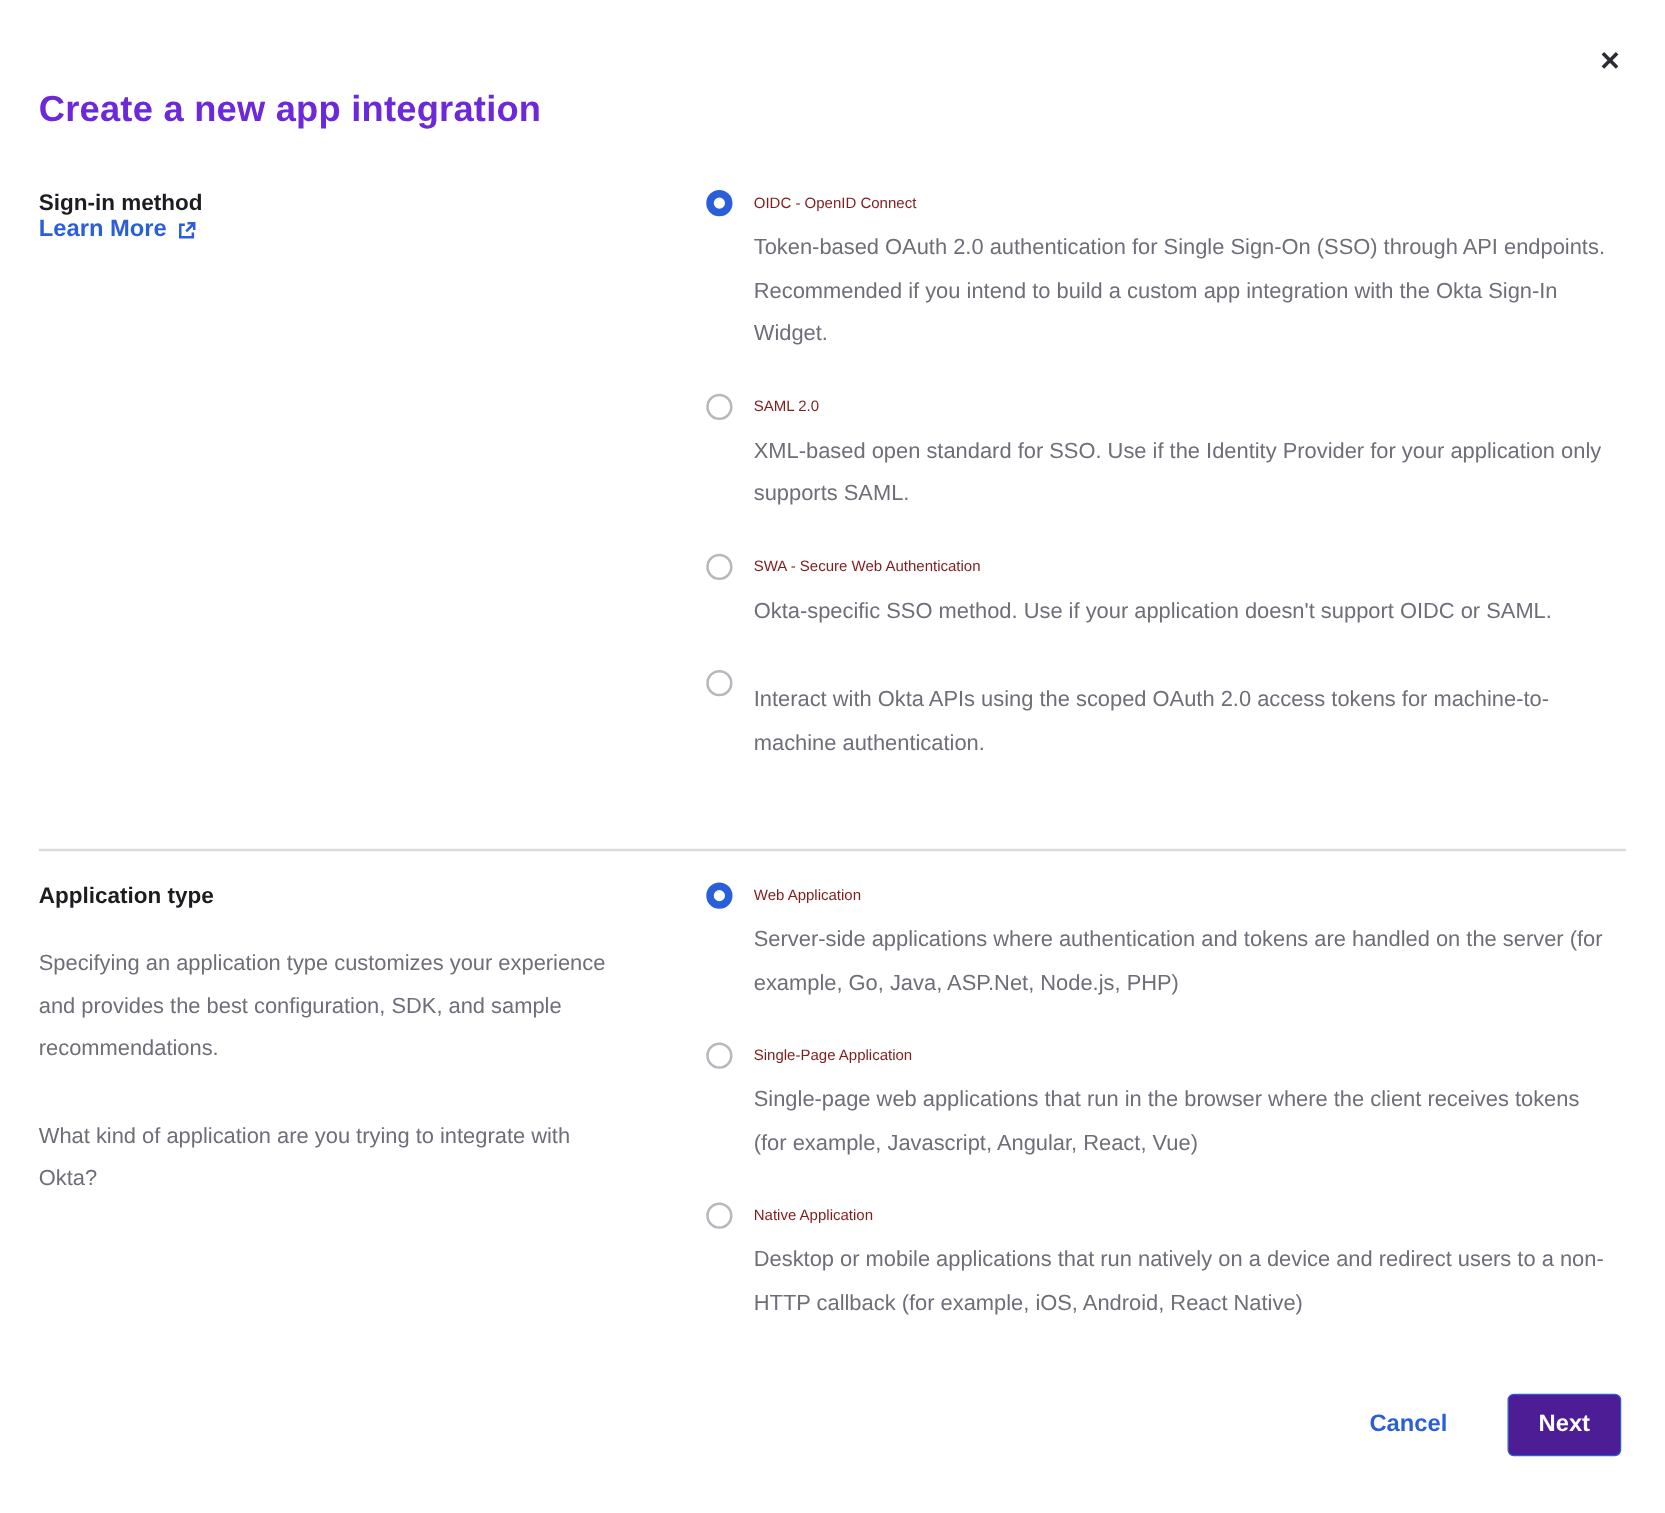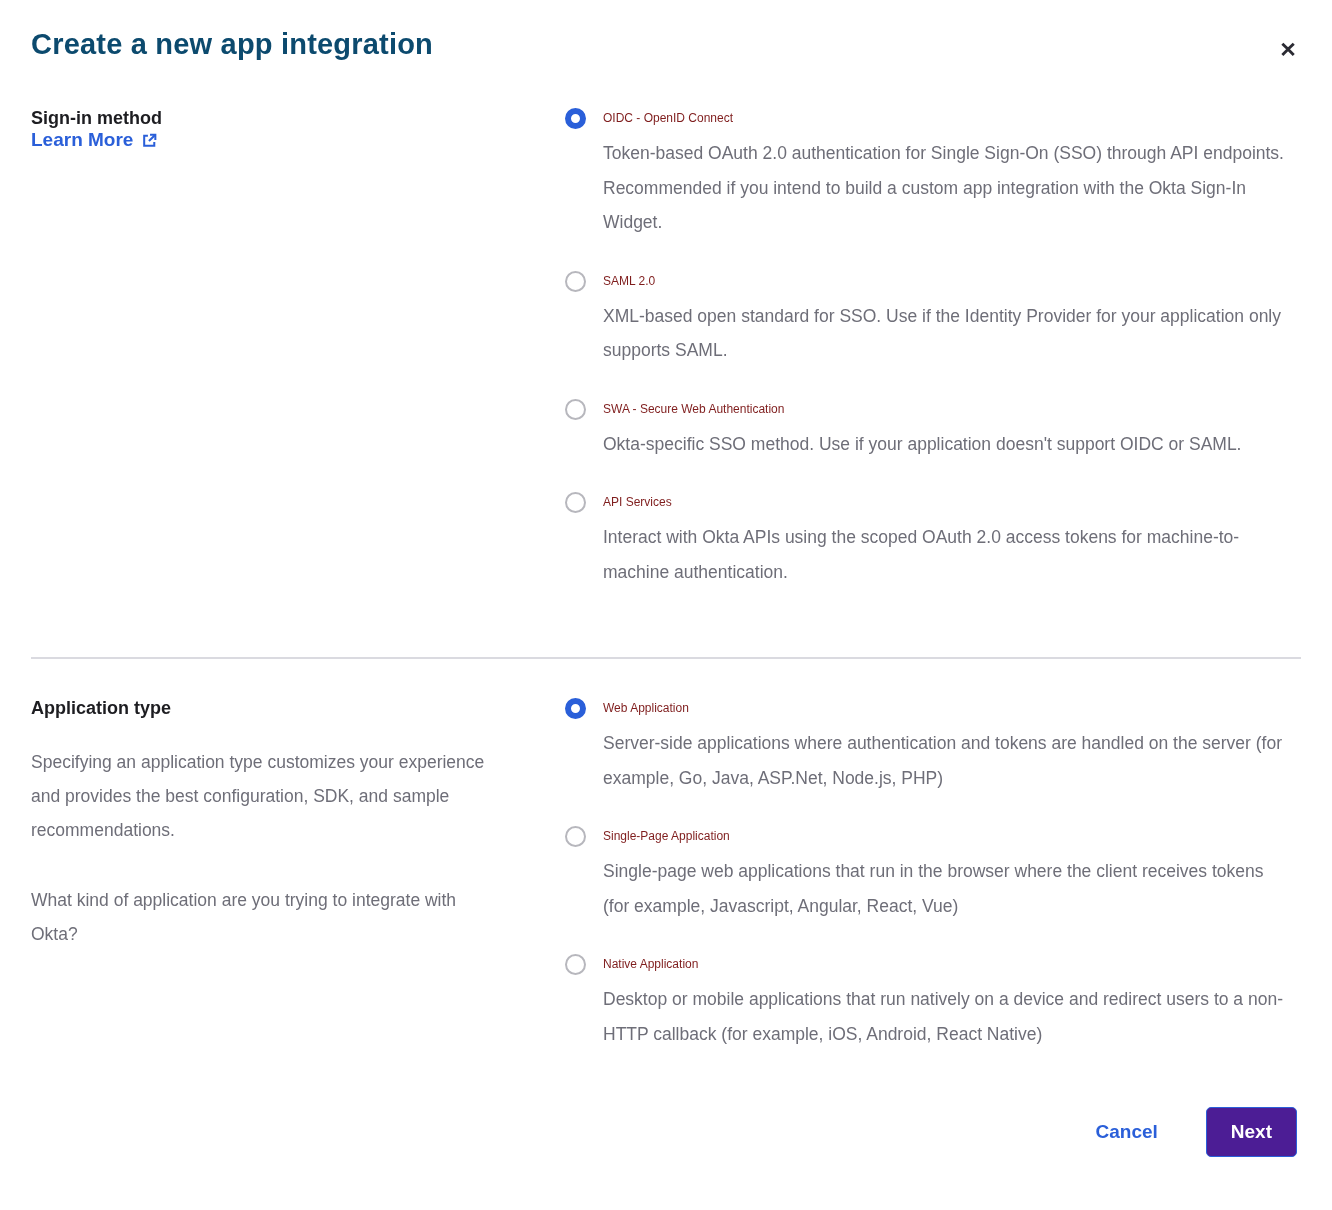--- a/index.html
+++ b/index.html
@@ -24,24 +24,24 @@
     border: none;
     background: transparent;
     font-size: 21px;
     font-weight: bold;
     color: #2b2b33;
     cursor: pointer;
     line-height: 28px;
     text-align: center;
   }
   h1.dialog-title {
-    padding-top: 28px;
+    padding-top: 72px;
     font-size: 29px;
     font-weight: bold;
-    color: #0c4a6e;
+    color: #6d28d9;
     letter-spacing: 0.2px;
   }
   .section {
     display: flex;
     margin-top: 46px;
     gap: 20px;
   }
   .section-left {
     width: 514px;
     flex: 0 0 514px;
@@ -104,21 +104,21 @@
     margin-top: 7px;
     font-size: 17.5px;
     color: #6e6e78;
     line-height: 34.5px;
   }
   .divider {
     border: none;
     border-top: 2px solid #dadae0;
     margin-top: 68px;
   }
-  .section.apptype { margin-top: 38px; }
+  .section.apptype { margin-top: 24px; }
   .footer {
     display: flex;
     justify-content: flex-end;
     align-items: center;
     margin-top: 56px;
     padding-right: 4px;
   }
   .cancel-link {
     background: transparent;
     border: none;
@@ -187,21 +187,20 @@
         <div class="radio-circle"></div>
         <div class="radio-body">
           <div class="radio-label">SWA - Secure Web Authentication</div>
           <div class="radio-desc">Okta-specific SSO method. Use if your application doesn't support OIDC or SAML.</div>
         </div>
       </div>
 
       <div class="radio-option">
         <div class="radio-circle"></div>
         <div class="radio-body">
-          <div class="radio-label">API Services</div>
           <div class="radio-desc">Interact with Okta APIs using the scoped OAuth 2.0 access tokens for machine-to-machine authentication.</div>
         </div>
       </div>
 
     </div>
   </div>
 
   <hr class="divider">
 
   <div class="section apptype">

